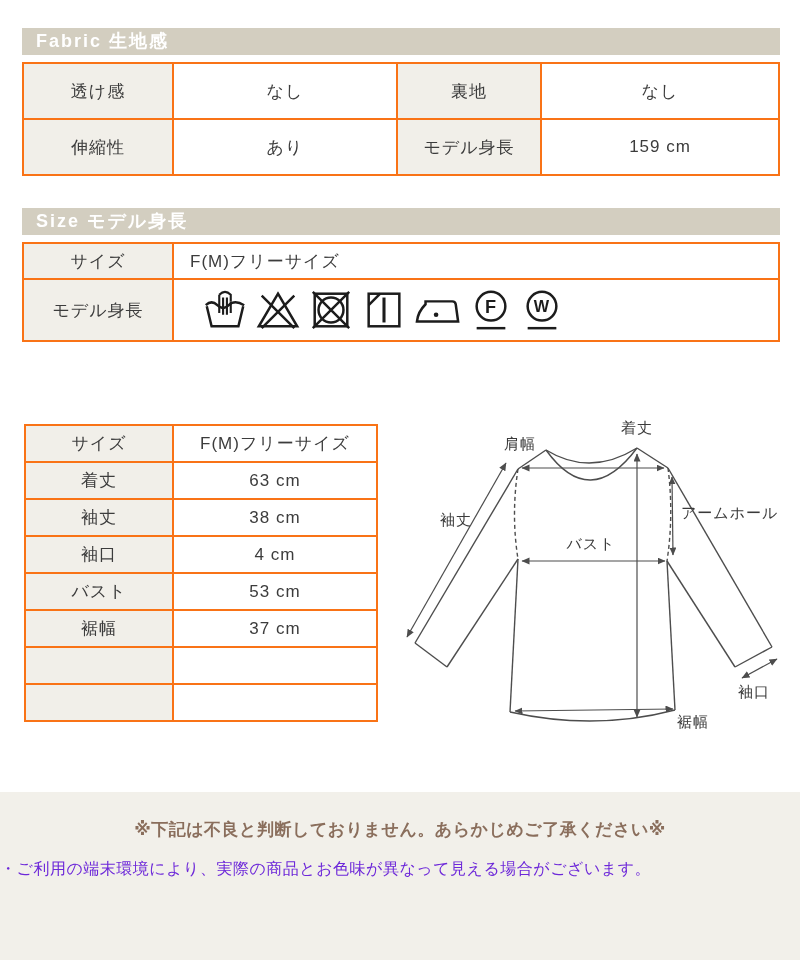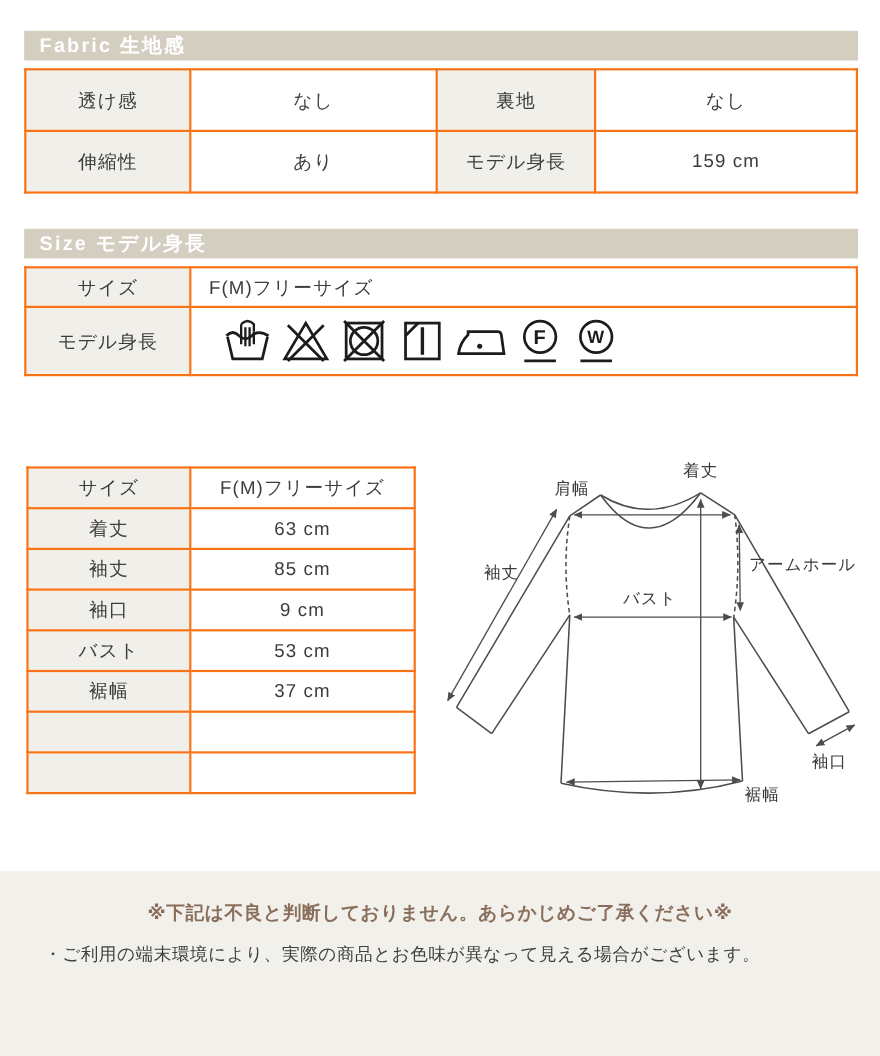--- a/index.html
+++ b/index.html
@@ -37,21 +37,21 @@
   #diagram text{font-size:15px;fill:#3a3a3a;letter-spacing:1px;}
 
   #notice{
     position:absolute;left:0;top:792px;width:800px;height:168px;
     background:#f2f0ea;
   }
   #notice-heading{
     margin-top:26px;text-align:center;color:#8a6e5c;
     font-size:17px;font-weight:bold;letter-spacing:0.5px;
   }
-  .bullets{margin-top:15px;padding-left:40px;font-size:16px;line-height:26px;color:#404040;letter-spacing:0.5px;}
+  .bullets{margin-top:15px;font-size:16px;line-height:26px;color:#6d28d9;letter-spacing:0.5px;}
 </style>
 </head>
 <body>
 
 <div class="section-bar" id="fabric-bar">
   <span>Fabric 生地感</span>
 </div>
 
 <table id="fabric-table">
   <colgroup>
@@ -164,25 +164,25 @@
       <tr>
     <td class="hd">サイズ</td>
     <td>F(M)フリーサイズ</td>
   </tr>
   <tr>
     <td class="hd">着丈</td>
     <td>63 cm</td>
   </tr>
   <tr>
     <td class="hd">袖丈</td>
-    <td>85 cm</td>
+    <td>38 cm</td>
   </tr>
   <tr>
     <td class="hd">袖口</td>
-    <td>9 cm</td>
+    <td>4 cm</td>
   </tr>
   <tr>
     <td class="hd">バスト</td>
     <td>53 cm</td>
   </tr>
   <tr>
     <td class="hd">裾幅</td>
     <td>37 cm</td>
   </tr>
   <tr>

